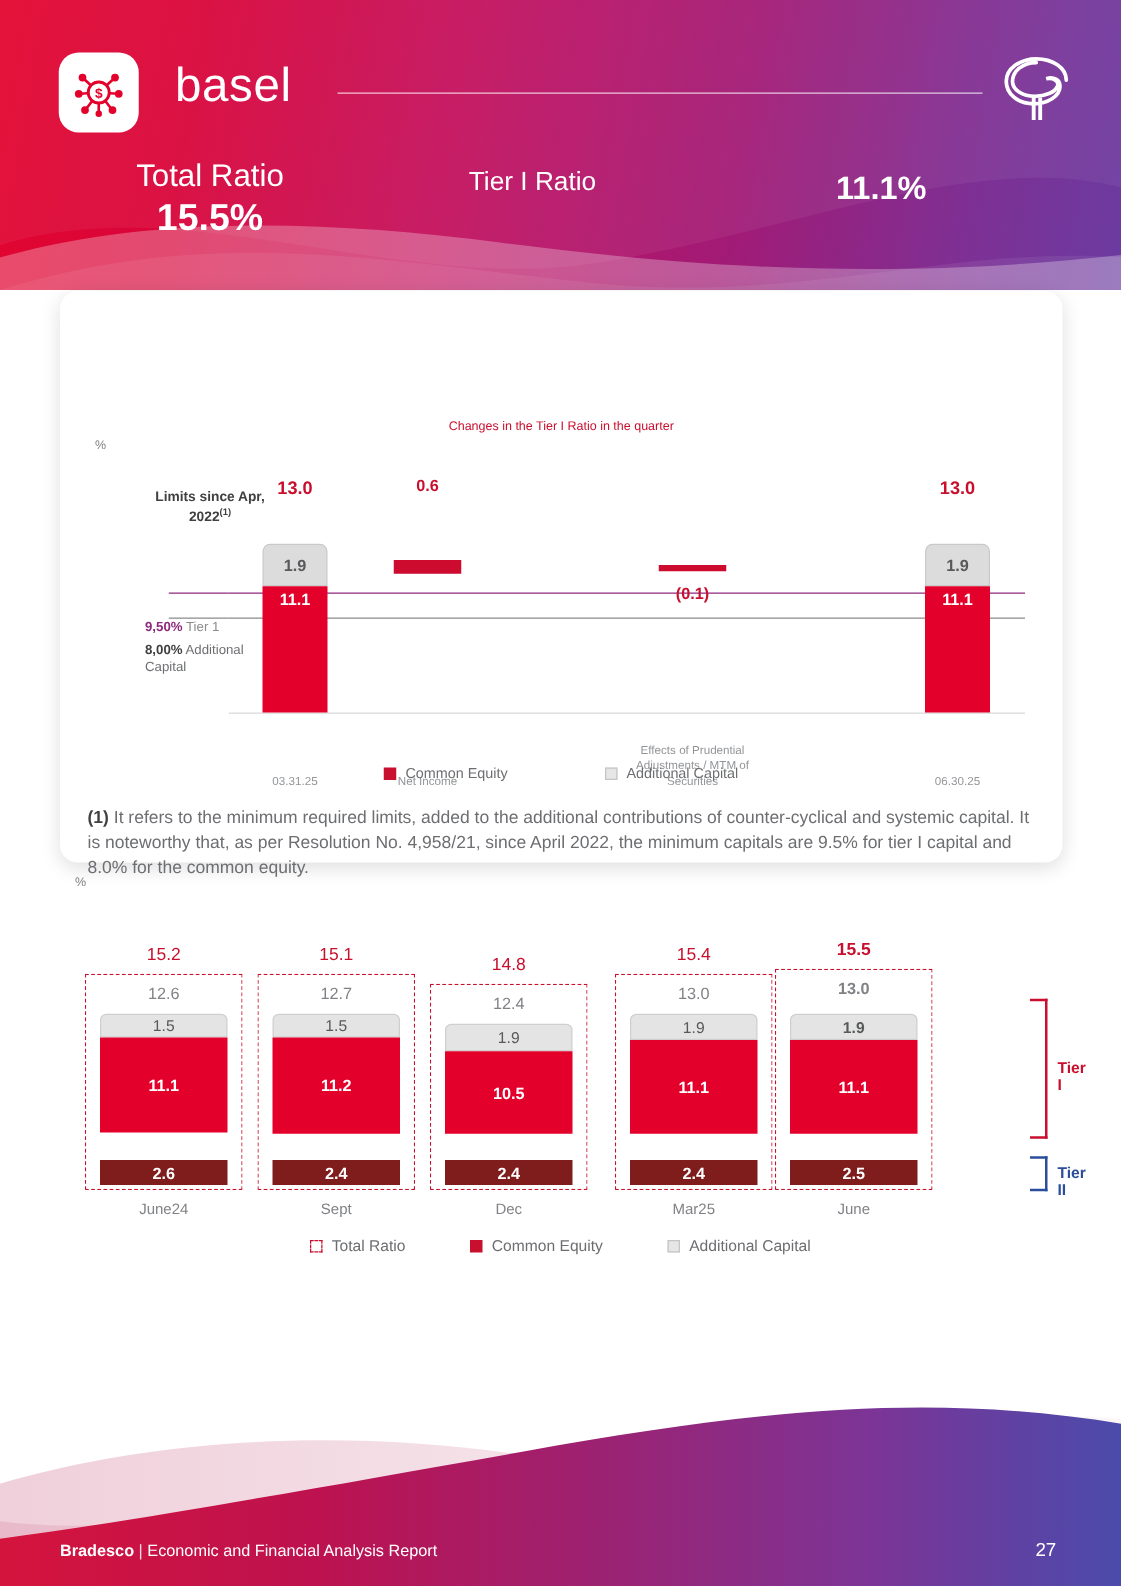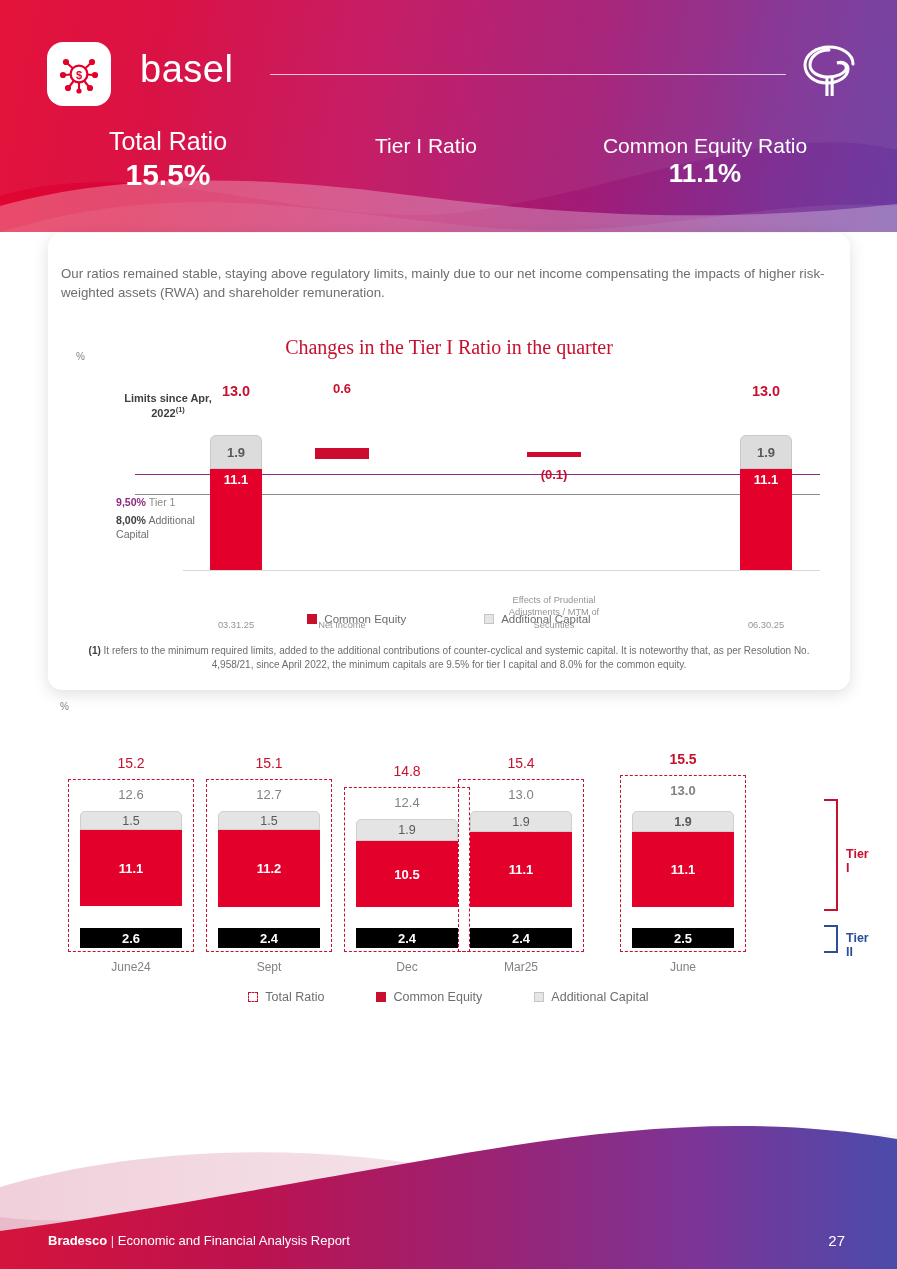--- a/index.html
+++ b/index.html
@@ -65,21 +65,21 @@
     background: #ffffff; border-radius: 14px;
     box-shadow: 0 4px 16px rgba(0,0,0,0.13);
   }
   .intro {
     position: absolute; left: 13px; top: 32px; width: 778px;
     font-size: 13.3px; line-height: 1.42; color: #6d6e71;
   }
 
   .chart1-title {
     position: absolute; left: 0; top: 103px; width: 802px; text-align: center;
-    font-size: 20px; color: #c8102e; font-family: Liberation Serif, serif;
+    font-size: 10px; color: #c8102e;
   }
   .pct-mark-1 {
     position: absolute; left: 28px; top: 118px; font-size: 10px; color: #808285;
   }
 
   
   .wf {
     position: absolute; left: 135px; top: 148px; width: 637px; height: 250px;
   }
   .wf-baseline {
@@ -150,21 +150,21 @@
     font-size: 11.5px; color: #6d6e71;
   }
   .lg-item { display: flex; align-items: center; gap: 7px; }
   .sw { width: 10px; height: 10px; display: inline-block; }
   .sw-ce { background: #c8102e; }
   .sw-ac { background: #e6e6e6; border: 1px solid #c4c4c4; }
   .sw-tr { border: 1.4px dashed #c8102e; background: transparent; }
 
   .footnote {
     position: absolute; left: 22px; top: 411px; width: 758px;
-    font-size: 10px; line-height: 1.42; color: #6d6e71; text-align: center;
+    font-size: 14px; line-height: 1.42; color: #6d6e71;
   }
   .footnote b { font-weight: 700; color: #404041; }
 
   
   .pct-mark-2 {
     position: absolute; left: 60px; top: 701px; font-size: 10px; color: #808285;
   }
   .chart2 {
     position: absolute; left: 62px; top: 755px; width: 790px; height: 215px;
   }
@@ -188,21 +188,21 @@
     border-radius: 5px 5px 0 0;
     display: flex; align-items: center; justify-content: center;
     font-size: 12.5px; color: #58595b;
   }
   .c2-ce {
     background: #e3002b;
     display: flex; align-items: center; justify-content: center;
     font-size: 13px; color: #ffffff; font-weight: 600;
   }
   .c2-t2 {
-    background: #000000;
+    background: #7f1d1d;
     display: flex; align-items: center; justify-content: center;
     font-size: 13px; color: #ffffff; font-weight: 600;
   }
   .c2-xlab {
     position: absolute; left: 0; bottom: -4px; width: 138px; text-align: center;
     font-size: 12px; color: #808285;
   }
   .c2-col.emph .c2-total,
   .c2-col.emph .c2-tier1,
   .c2-col.emph .c2-ce,
@@ -295,29 +295,27 @@
 
   <div class="kpis">
     <div class="kpi kpi-1">
       <span class="kpi-label">Total Ratio</span>
       <span class="kpi-value">15.5%</span>
     </div>
     <div class="kpi kpi-2">
       <span class="kpi-label">Tier I Ratio</span>
     </div>
     <div class="kpi kpi-3">
-      <span class="kpi-label">Common Equity Ratio</span>
       <span class="kpi-value">11.1%</span>
     </div>
   </div>
 </div>
 
 <div class="card">
 
-  <div class="intro">Our ratios remained stable, staying above regulatory limits, mainly due to our net income compensating the impacts of higher risk-weighted assets (RWA) and shareholder remuneration.</div>
 
   <div class="chart1-title">Changes in the Tier I Ratio in the quarter</div>
   <div class="pct-mark-1">%</div>
 
   <div class="wf">
     <div class="wf-baseline"></div>
     <div class="limit-line limit-tier1"></div>
     <div class="limit-lead t1"></div>
     <div class="limit-line limit-addl"></div>
     <div class="limit-lead ac"></div>
@@ -406,21 +404,21 @@
   <div class="c2-col" style="left:276px;">
     <div class="c2-total" style="top:8px;">14.8</div>
     <div class="c2-dash" style="top:32px; height:165px;"></div>
     <div class="c2-tier1" style="top:40px;">12.4</div>
     <div class="c2-bar c2-ac" style="top:64px; height:22px;">1.9</div>
     <div class="c2-bar c2-ce" style="top:86px; height:66px;">10.5</div>
     <div class="c2-bar c2-t2" style="top:173px; height:20px;">2.4</div>
     <div class="c2-xlab">Dec</div>
   </div>
 
-  <div class="c2-col" style="left:390px;">
+  <div class="c2-col" style="left:424px;">
     <div class="c2-total" style="top:0px;">15.4</div>
     <div class="c2-dash" style="top:24px; height:173px;"></div>
     <div class="c2-tier1" style="top:32px;">13.0</div>
     <div class="c2-bar c2-ac" style="top:56px; height:21px;">1.9</div>
     <div class="c2-bar c2-ce" style="top:77px; height:75px;">11.1</div>
     <div class="c2-bar c2-t2" style="top:173px; height:20px;">2.4</div>
     <div class="c2-xlab">Mar25</div>
   </div>
 
   <div class="c2-col emph" style="left:552px;">

